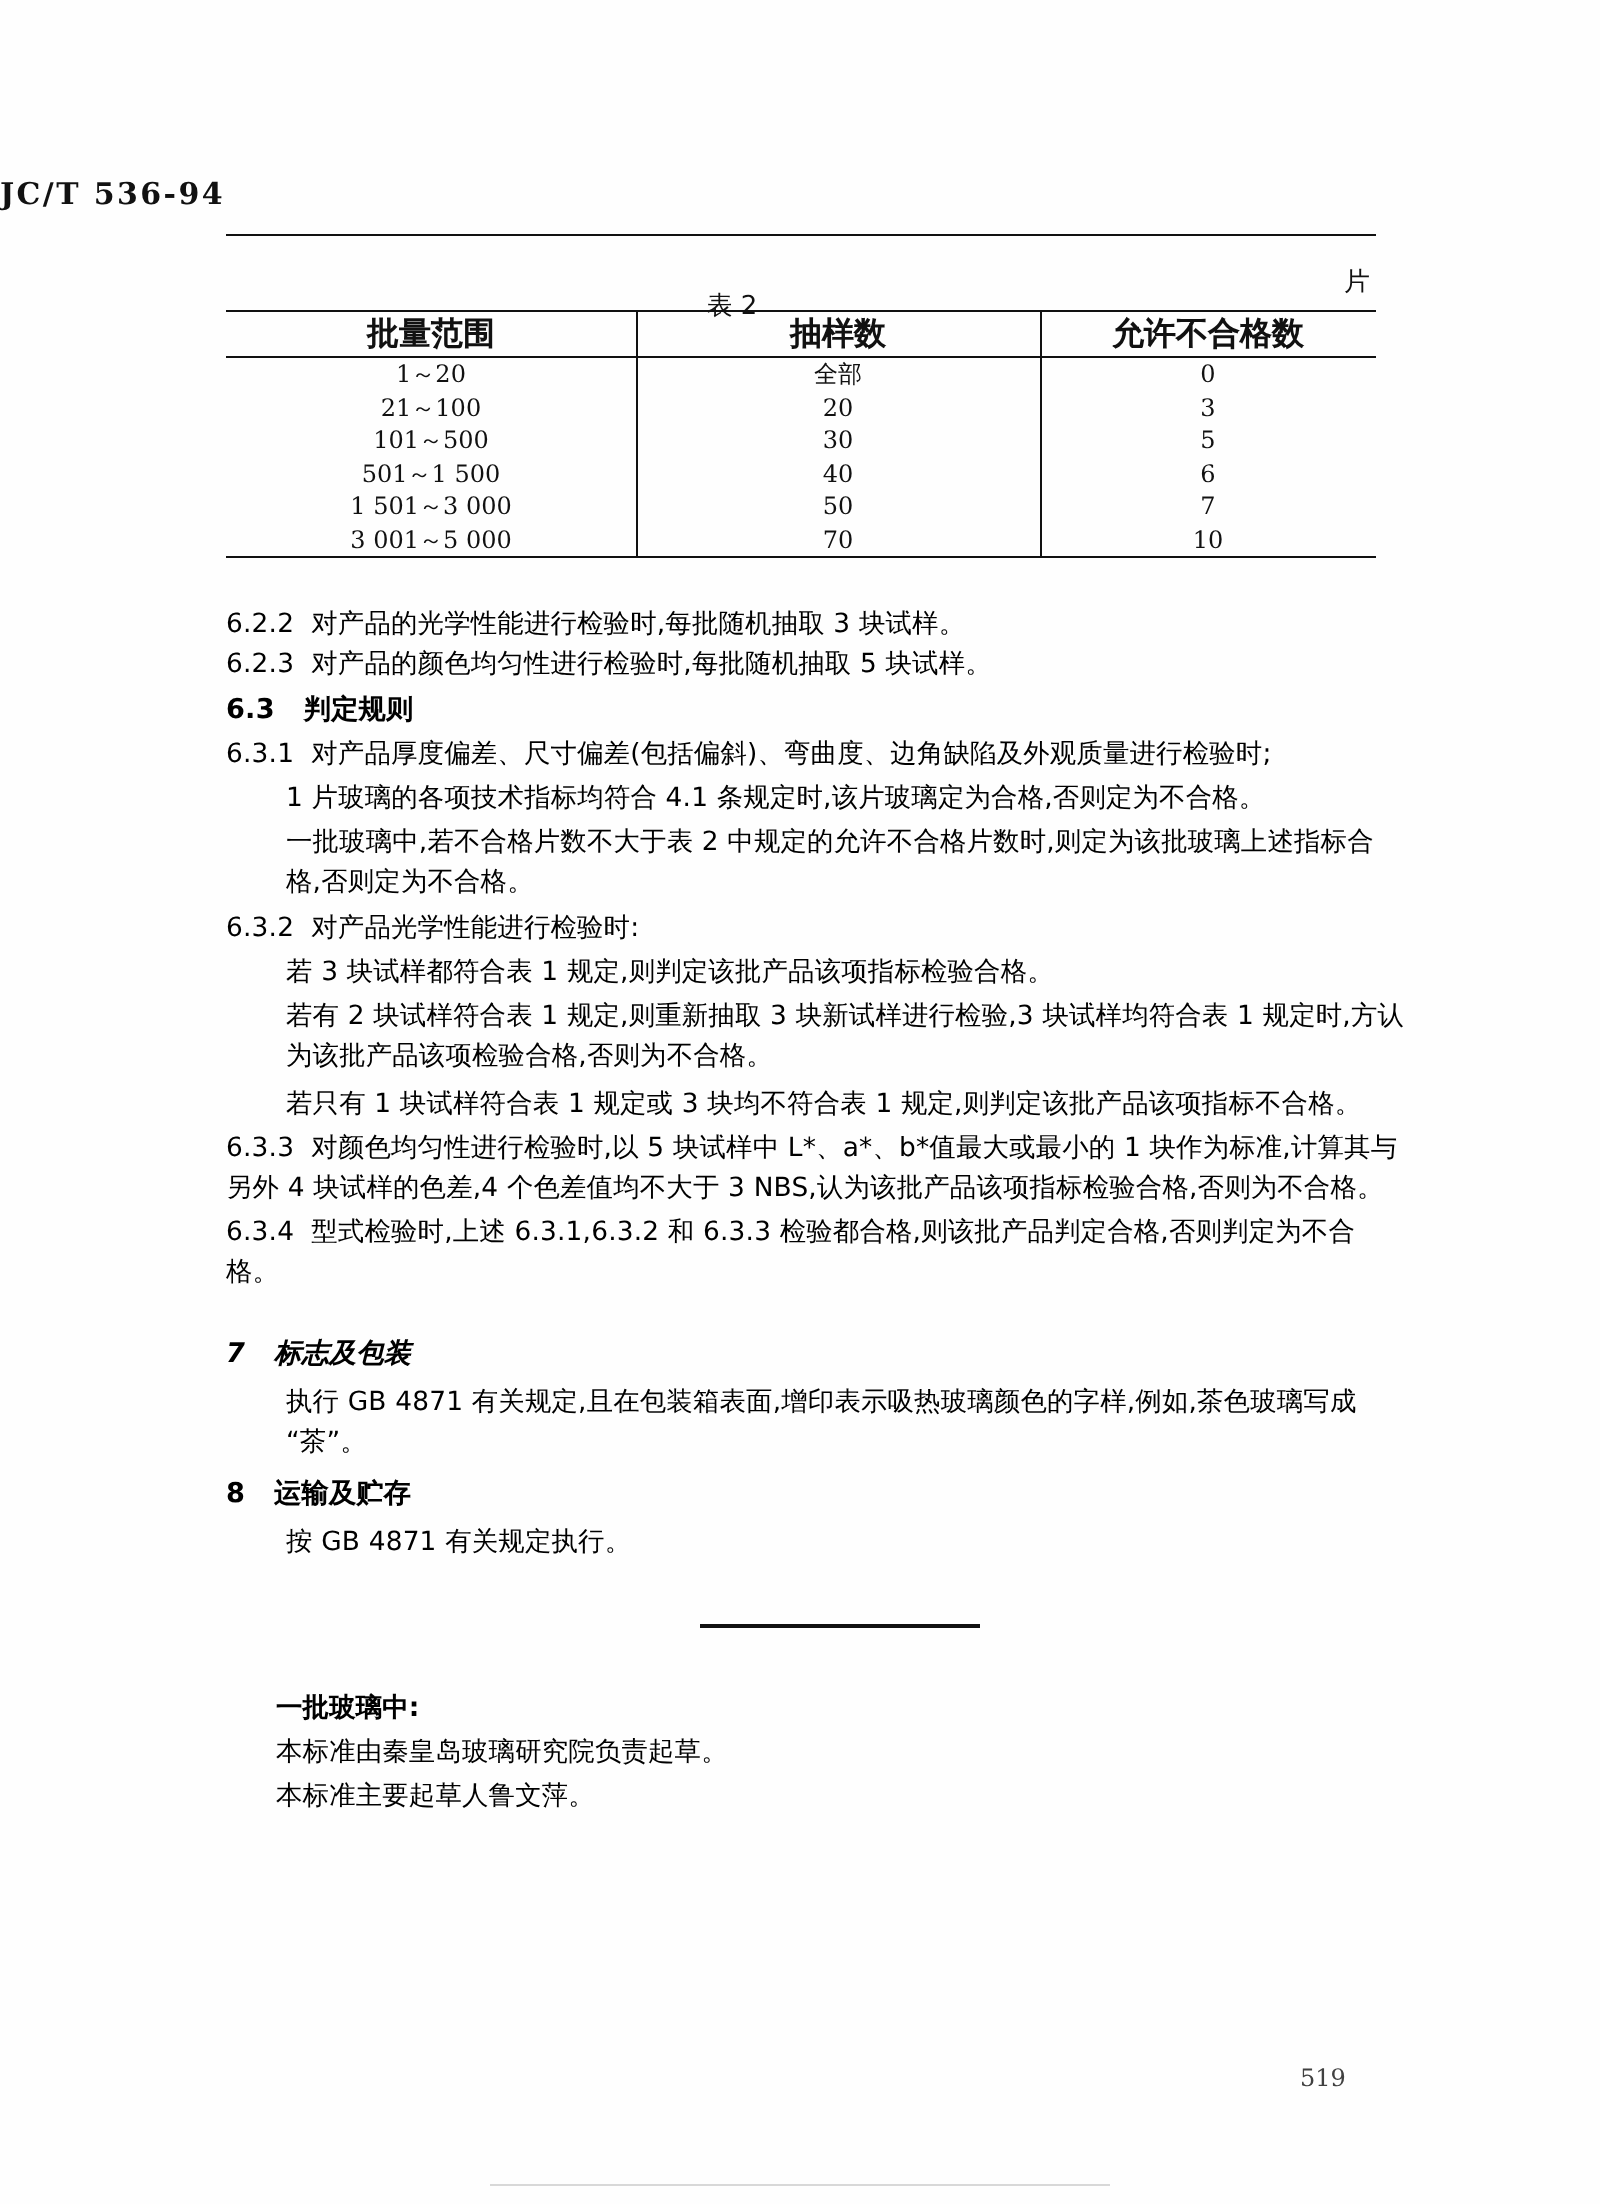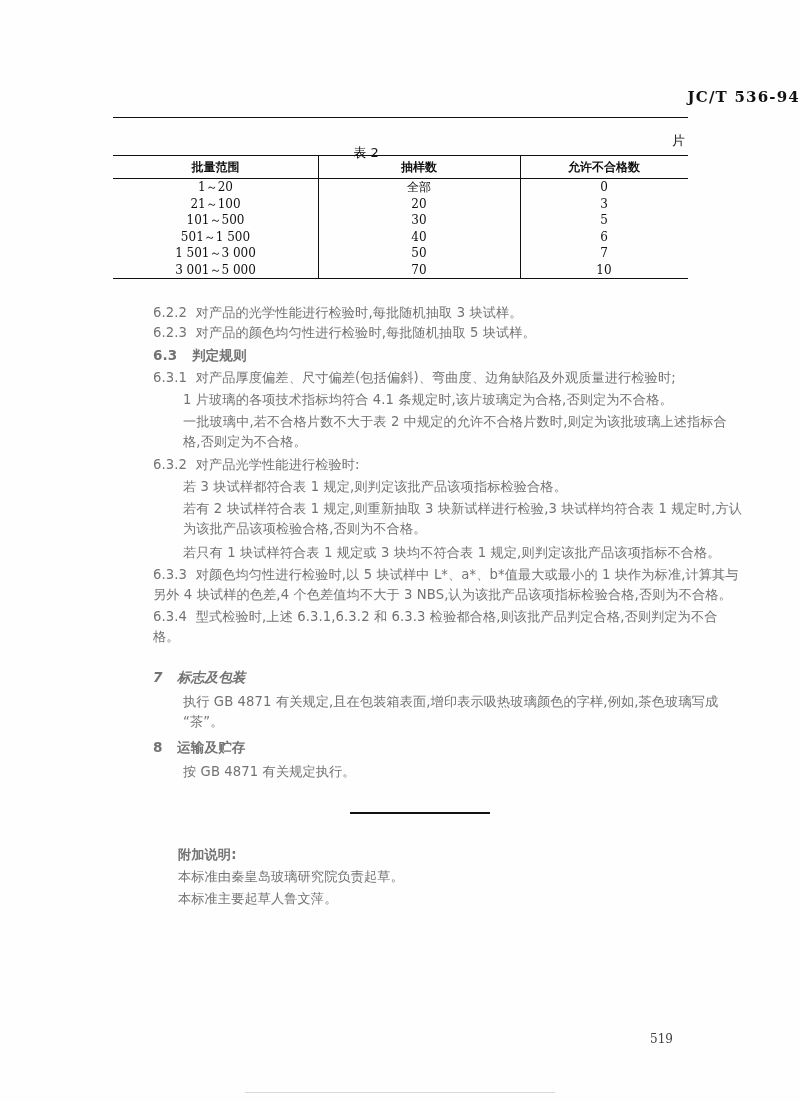--- a/index.html
+++ b/index.html
@@ -46,21 +46,21 @@
     width: 575px;
     height: 0;
     border-top: 1.3px solid #111;
     z-index: 2;
   }
   #doc-code {
     position: absolute;
     left: 0;
     top: 88px;
     width: 800px;
-    text-align: right;
+    text-align: left;
     font-family: "DejaVu Serif", "Liberation Serif", serif;
     font-weight: bold;
     font-size: 15px;
     letter-spacing: 1.2px;
     color: #111;
     z-index: 2;
   }
 
   
   #table-caption {
@@ -92,21 +92,21 @@
     width: 575px;
     border-collapse: collapse;
     z-index: 2;
     table-layout: fixed;
   }
   #data-table th,
   #data-table td {
     border: none;
     text-align: center;
     color: #111;
-    font-size: 12px;
+    font-size: 16px;
     font-family: "DejaVu Sans", "Liberation Sans", sans-serif;
     background: transparent;
     padding: 0;
   }
   #data-table thead th {
     height: 22px;
     font-weight: bold;
     border-top: 1.3px solid #111;
     border-bottom: 0.9px solid #111;
     line-height: 22px;
@@ -119,28 +119,27 @@
   }
   #data-table tbody tr:last-child td {
     border-bottom: 1.5px solid #111;
   }
   #data-table .vsep-left { box-shadow: inset 1px 0 0 0 #111; }
   #data-table th.vsep-left { box-shadow: inset 1px 0 0 0 #111; }
 
   
   .para {
     position: absolute;
-    color: #737373;
+    color: #000000;
     font-family: "DejaVu Sans", "Liberation Sans", sans-serif;
     font-size: 13.2px;
     line-height: 20px;
     letter-spacing: 0.1px;
     z-index: 2;
     white-space: pre-wrap;
-    margin-left: 40px;
   }
   .clause {
     font-weight: normal;
   }
   .heading {
     font-weight: bold;
     font-size: 13.6px;
   }
   .sub-heading {
     font-weight: bold;
@@ -268,21 +267,21 @@
 
   <div class="para" style="left:143px; top:692px; width:578px;">执行 GB 4871 有关规定,且在包装箱表面,增印表示吸热玻璃颜色的字样,例如,茶色玻璃写成
 “茶”。</div>
 
   <div class="para heading" style="left:113px; top:737px; width:600px;">8   运输及贮存</div>
 
   <div class="para" style="left:143px; top:762px; width:578px;">按 GB 4871 有关规定执行。</div>
 
   <div id="mid-rule"></div>
 
-  <div class="para sub-heading" style="left:138px; top:845px; width:600px;">附加说明:</div>
+  <div class="para sub-heading" style="left:138px; top:845px; width:600px;">一批玻璃中:</div>
 
   <div class="para" style="left:138px; top:867px; width:600px;">本标准由秦皇岛玻璃研究院负责起草。</div>
 
   <div class="para" style="left:138px; top:889px; width:600px;">本标准主要起草人鲁文萍。</div>
 
   <div id="page-number">519</div>
   <div id="footer-rule"></div>
 
 </div>
 

